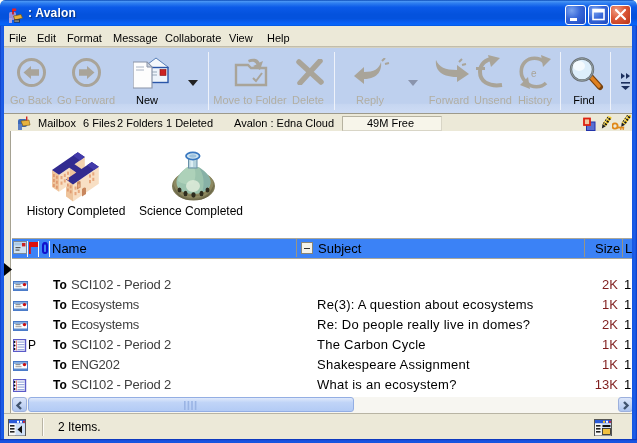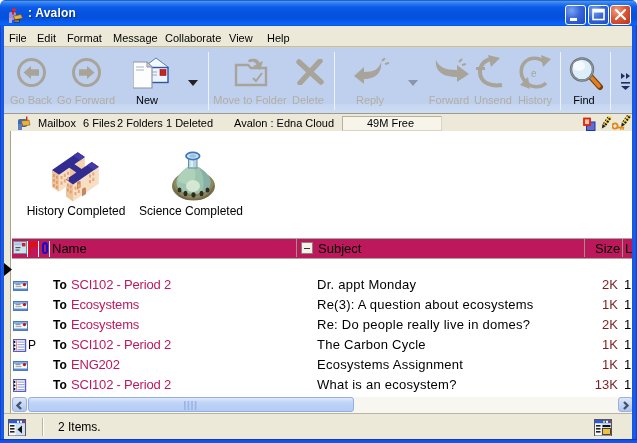--- a/index.html
+++ b/index.html
@@ -28,28 +28,28 @@
 .tsep{position:absolute;top:4px;width:1px;height:58px;background:#eef2fa;}
 
 #ibar{left:0;top:113px;width:637px;height:18px;background:#ece9d8;border-top:1px solid #9d9a8b;box-sizing:content-box;}
 #ibar .t{position:absolute;top:3px;font-size:11px;color:#000;}
 #freebox{left:342px;top:1.5px;width:98px;height:13px;background:#f7f5ea;border:1px solid #b6b2a0;border-right-color:#d8d5c6;border-bottom-color:#d8d5c6;}
 
 #content{left:4px;top:131px;width:628px;height:266px;background:#fff;}
 #lstrip{left:4px;top:131px;width:7px;height:282px;background:#ece9d8;border-right:1px solid #a6a292;box-sizing:border-box;}
 .iclab{position:absolute;top:204px;font-size:12px;color:#000;width:160px;text-align:center;}
 
-#lhead{left:12px;top:238px;width:620px;height:21px;background:#be185d;border-top:1px solid #aca899;border-bottom:1px solid #aca899;box-sizing:border-box;padding-left:40px;}
+#lhead{left:12px;top:238px;width:620px;height:21px;background:#3b82f6;border-top:1px solid #aca899;border-bottom:1px solid #aca899;box-sizing:border-box;padding-left:40px;}
 .hsepw{position:absolute;top:2px;width:1px;height:16px;background:#fbfaf4;}
 .hsepg{position:absolute;top:0px;width:1px;height:18px;background:#999584;}
 #lhead .ht{position:absolute;top:2px;font-size:13px;color:#000;}
 
 .row{position:absolute;left:12px;width:620px;height:20px;margin-top:16px;}
 .row .to{position:absolute;left:41px;top:3px;font-size:12px;font-weight:bold;color:#000;}
-.row .nm{position:absolute;left:59px;top:2px;font-size:13px;letter-spacing:-0.2px;color:#be185d;}
+.row .nm{position:absolute;left:59px;top:2px;font-size:13px;letter-spacing:-0.2px;color:#404040;}
 .row .sj{position:absolute;left:305px;top:2px;font-size:13px;letter-spacing:0.25px;color:#000;}
 .row .sz{position:absolute;left:540px;top:2px;width:66px;text-align:right;font-size:13px;color:#7f1d1d;}
 .row .d1{position:absolute;left:612px;top:2px;font-size:13px;color:#000;}
 
 #hscroll{left:11px;top:397px;width:621px;height:16px;background:#f7f6f1;}
 .sbtn{position:absolute;top:0px;width:15px;height:15px;border:1px solid #9cb0dd;border-radius:3px;box-sizing:border-box;background:linear-gradient(180deg,#dce6fa,#c2d3f3 60%,#aec5ef);}
 #sthumb{left:17px;top:0px;width:326px;height:15px;border:1px solid #93aee3;border-radius:3px;box-sizing:border-box;background:linear-gradient(180deg,#dfe9fb,#c0d4f7 35%,#b3cbf5);}
 
 #sbar{left:0;top:413px;width:637px;height:26px;background:#ece9d8;border-top:1px solid #b8b4a4;box-sizing:border-box;text-align:right;}
 </style>
@@ -323,21 +323,20 @@
         <svg class="ab" style="left:1px;top:6px" width="15" height="10" viewBox="0 0 15 10">
 <rect x="0.5" y="0.5" width="14" height="9" fill="#fff" stroke="#4878c8" stroke-width="1"></rect>
 <rect x="1" y="1" width="13" height="2" fill="#88aede"></rect>
 <rect x="1" y="7.5" width="13" height="1.8" fill="#5888cc"></rect>
 <circle cx="11.5" cy="3.6" r="1.7" fill="#cc1111"></circle>
 <rect x="2.5" y="3.2" width="5" height="1" fill="#777"></rect>
 <rect x="2.5" y="5.2" width="6" height="1" fill="#999"></rect>
 </svg>
         <div class="to">To</div>
         <div class="nm">SCI102 - Period 2</div>
-        <div class="sj">Dr. appt Monday</div>
         <div class="sz">2K</div>
         <div class="d1">1</div>
       </div>
 <div class="row" style="top:279px">
         <svg class="ab" style="left:1px;top:6px" width="15" height="10" viewBox="0 0 15 10">
 <rect x="0.5" y="0.5" width="14" height="9" fill="#fff" stroke="#4878c8" stroke-width="1"></rect>
 <rect x="1" y="1" width="13" height="2" fill="#88aede"></rect>
 <rect x="1" y="7.5" width="13" height="1.8" fill="#5888cc"></rect>
 <circle cx="11.5" cy="3.6" r="1.7" fill="#cc1111"></circle>
 <rect x="2.5" y="3.2" width="5" height="1" fill="#777"></rect>
@@ -387,21 +386,21 @@
         <svg class="ab" style="left:1px;top:6px" width="15" height="10" viewBox="0 0 15 10">
 <rect x="0.5" y="0.5" width="14" height="9" fill="#fff" stroke="#4878c8" stroke-width="1"></rect>
 <rect x="1" y="1" width="13" height="2" fill="#88aede"></rect>
 <rect x="1" y="7.5" width="13" height="1.8" fill="#5888cc"></rect>
 <circle cx="11.5" cy="3.6" r="1.7" fill="#cc1111"></circle>
 <rect x="2.5" y="3.2" width="5" height="1" fill="#777"></rect>
 <rect x="2.5" y="5.2" width="6" height="1" fill="#999"></rect>
 </svg>
         <div class="to">To</div>
         <div class="nm">ENG202</div>
-        <div class="sj">Ecosystems Assignment</div>
+        <div class="sj">Shakespeare Assignment</div>
         <div class="sz">1K</div>
         <div class="d1">1</div>
       </div>
 <div class="row" style="top:359px">
         <svg class="ab" style="left:1px;top:4px" width="14" height="13" viewBox="0 0 14 13">
 <rect x="0.5" y="0.5" width="12" height="12" fill="#fff" stroke="#5a5ac8" stroke-width="1.4"></rect>
 <rect x="3" y="1.5" width="1" height="10" fill="#e88"></rect>
 <rect x="4.5" y="2.5" width="7" height="1.2" fill="#9ad"></rect>
 <rect x="4.5" y="5" width="7" height="1.2" fill="#9ad"></rect>
 <rect x="4.5" y="7.5" width="7" height="1.2" fill="#9ad"></rect>

